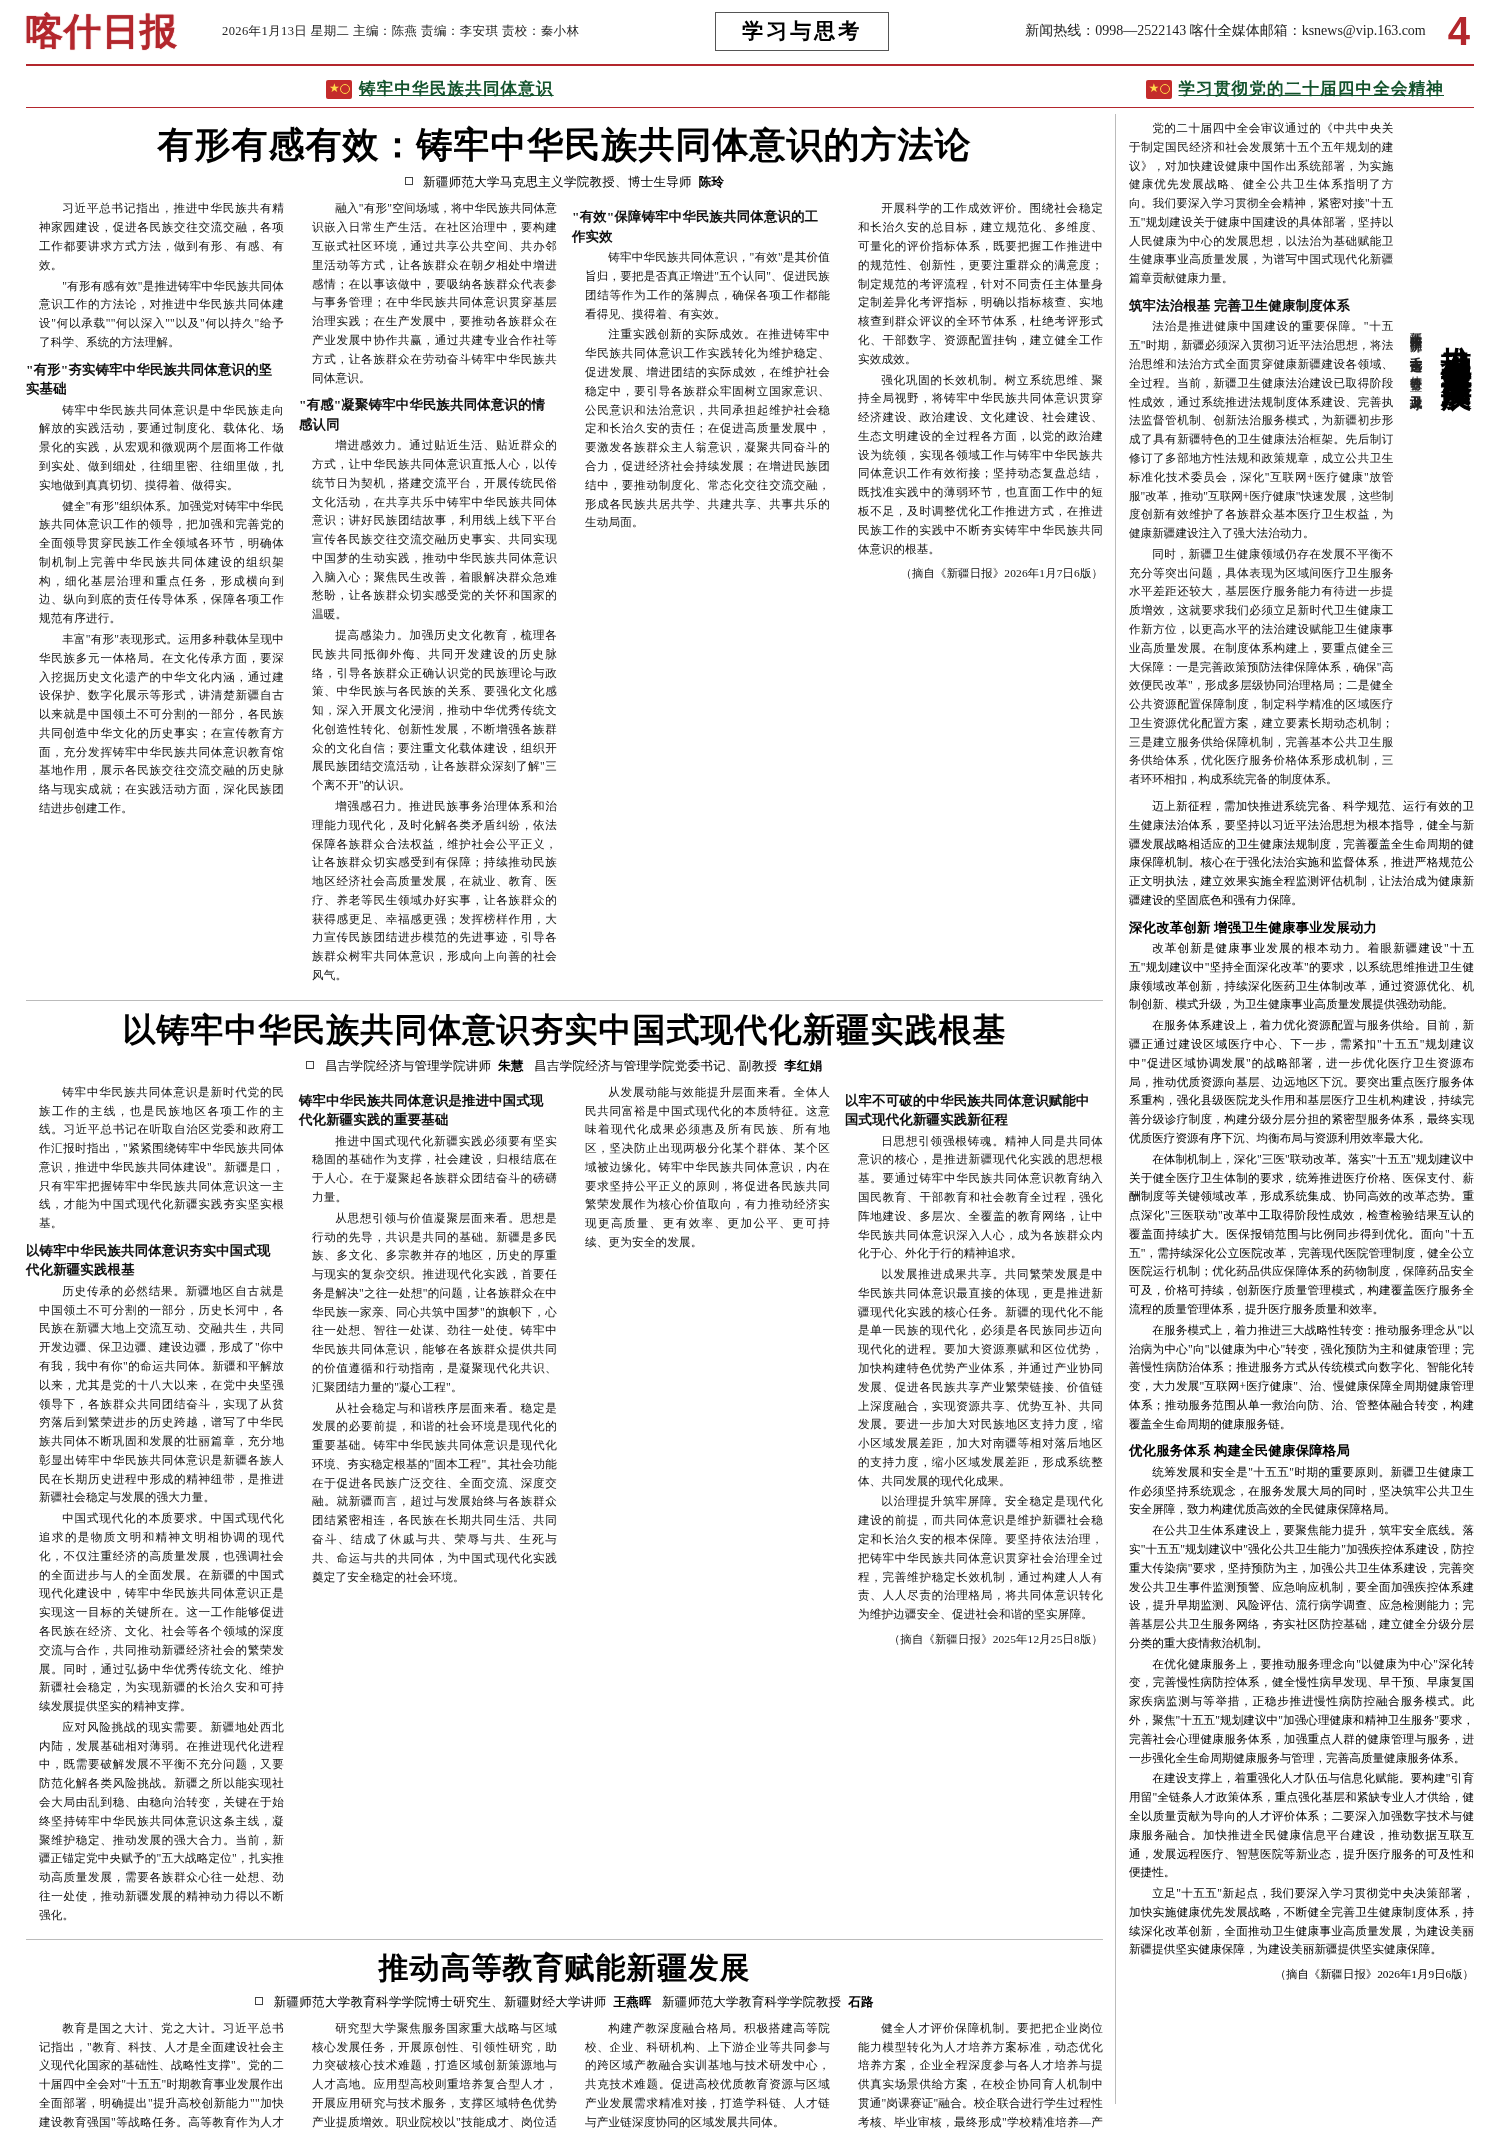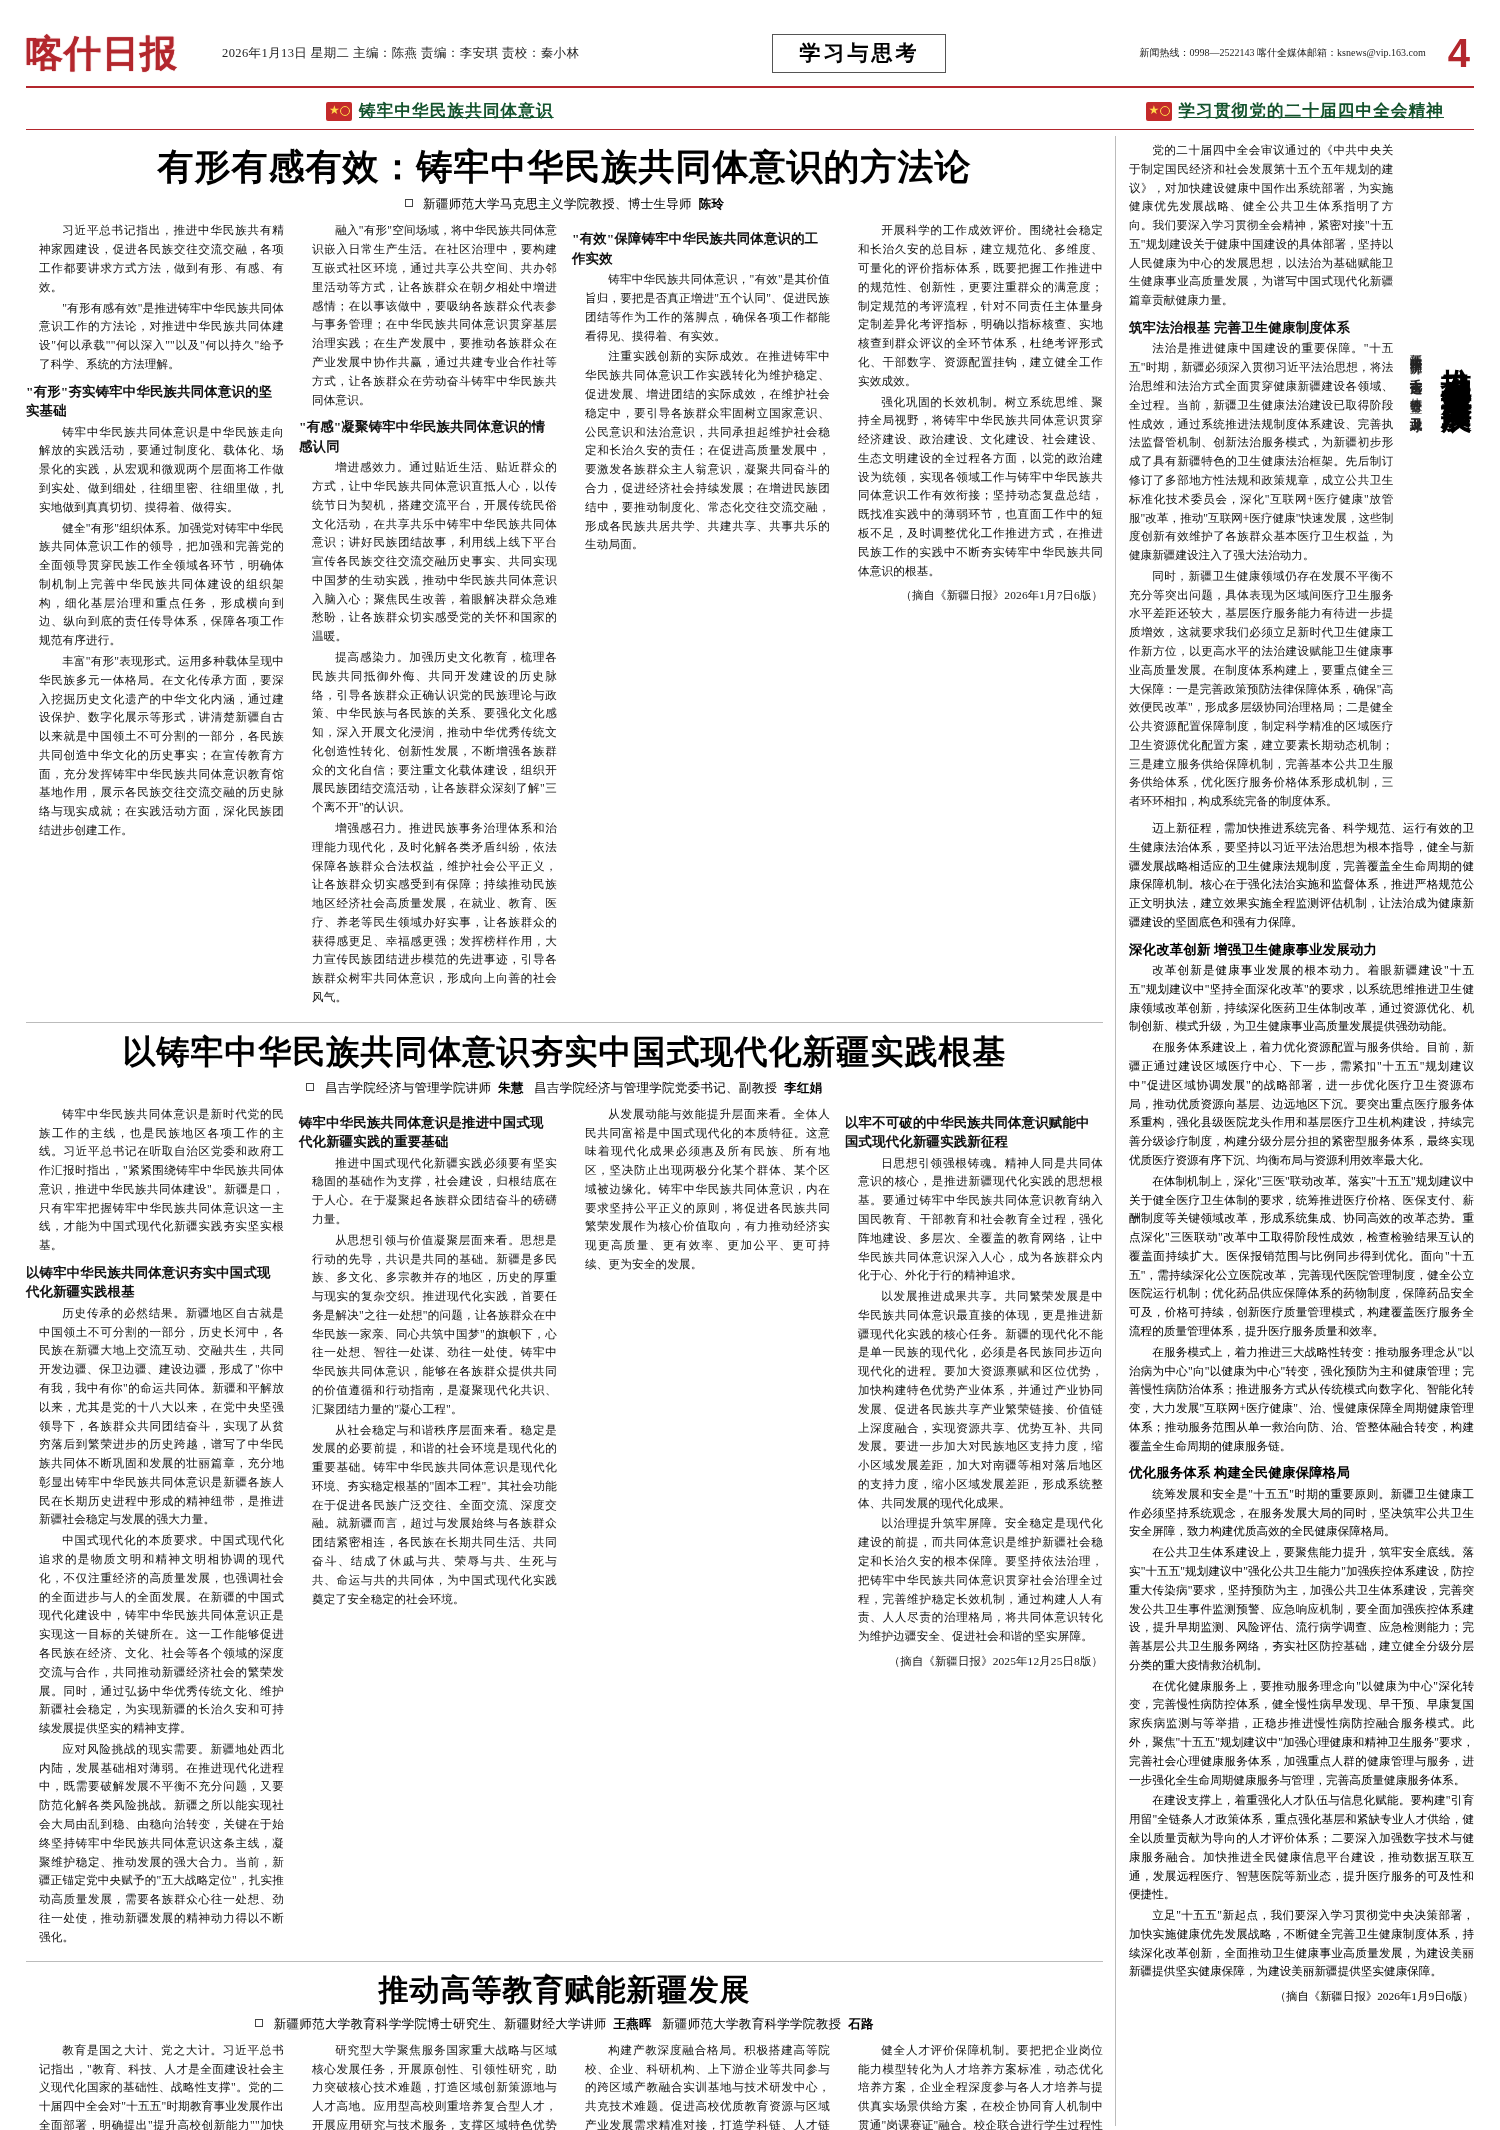--- a/index.html
+++ b/index.html
@@ -11,21 +11,21 @@
     width: 1500px;
     height: 2130px;
     font-family: "Liberation Serif", "DejaVu Serif", serif;
     color: #000;
     position: relative;
     overflow: hidden;
   }
   .page {
     width: 1500px;
     height: 1568px;
-    padding: 26px 26px 10px 26px;
+    padding: 4px 26px 10px 26px;
     position: relative;
   }
 
   
   .masthead {
     display: flex;
     align-items: center;
     border-bottom: 2px solid #b3272d;
     padding-bottom: 6px;
     height: 62px;
@@ -58,21 +58,21 @@
     display: inline-block;
     border: 1px solid #555;
     padding: 4px 26px 5px 26px;
     font-size: 21px;
     font-weight: bold;
     letter-spacing: 3px;
     font-family: "Liberation Sans", sans-serif;
   }
   .mast-right {
     flex: 0 0 auto;
-    font-size: 10px;
+    font-size: 14px;
     color: #222;
     white-space: nowrap;
     margin-right: 22px;
   }
   .page-no {
     flex: 0 0 auto;
     font-size: 40px;
     color: #b3272d;
     font-weight: bold;
     font-family: "Liberation Sans", sans-serif;

